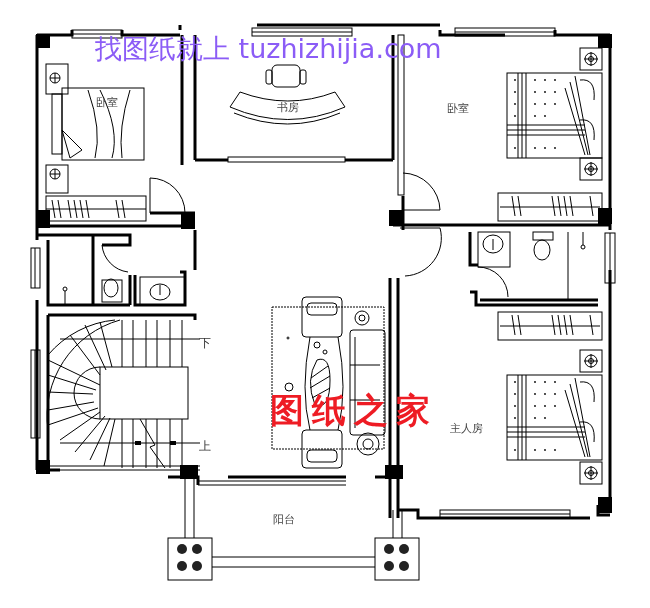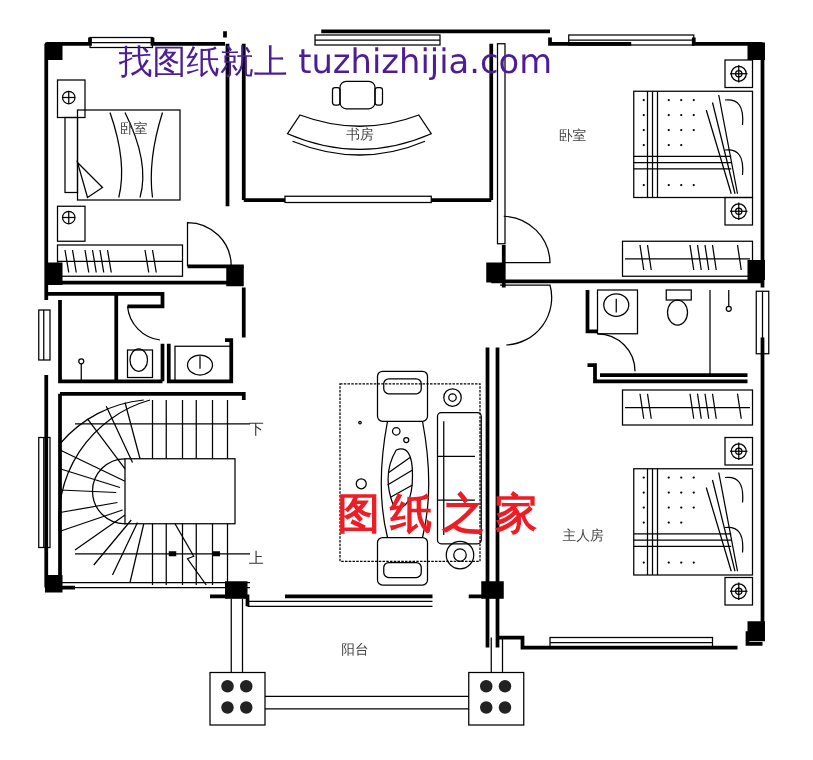--- a/index.html
+++ b/index.html
@@ -1,20 +1,20 @@
 <!DOCTYPE html>
 <html><head>
 <meta charset="utf-8">
 <style>
   html, body { margin: 0; padding: 0; background: #ffffff; }
   body { width: 650px; height: 608px; overflow: hidden; position: relative; font-family: "DejaVu Sans", sans-serif; }
   #plan { position: absolute; left: 0; top: 0; width: 650px; height: 608px; }
   .room-label { font-family: "DejaVu Sans", sans-serif; font-size: 11px; fill: #444444; }
   .stair-label { font-family: "DejaVu Sans", sans-serif; font-size: 12px; fill: #333333; }
-  .wm-top { position: absolute; left: 95px; top: 31px; font-family: "DejaVu Sans", sans-serif; font-size: 27px; color: #4c1d95; white-space: nowrap; letter-spacing: 0px; }
+  .wm-top { position: absolute; left: 95px; top: 31px; font-family: "DejaVu Sans", sans-serif; font-size: 27px; color: #8b5cf6; white-space: nowrap; letter-spacing: 0px; }
   .wm-mid { position: absolute; left: 270px; top: 388px; font-family: "DejaVu Serif", serif; font-size: 34px; color: #ee1c24; white-space: nowrap; letter-spacing: 8px; font-weight: bold; }
 </style>
 </head>
 <body>
 
 <svg id="plan" viewBox="0 0 650 608" xmlns="http://www.w3.org/2000/svg">
   <g fill="none" stroke="#000" stroke-width="1">
 
     <g stroke-width="3">
 

